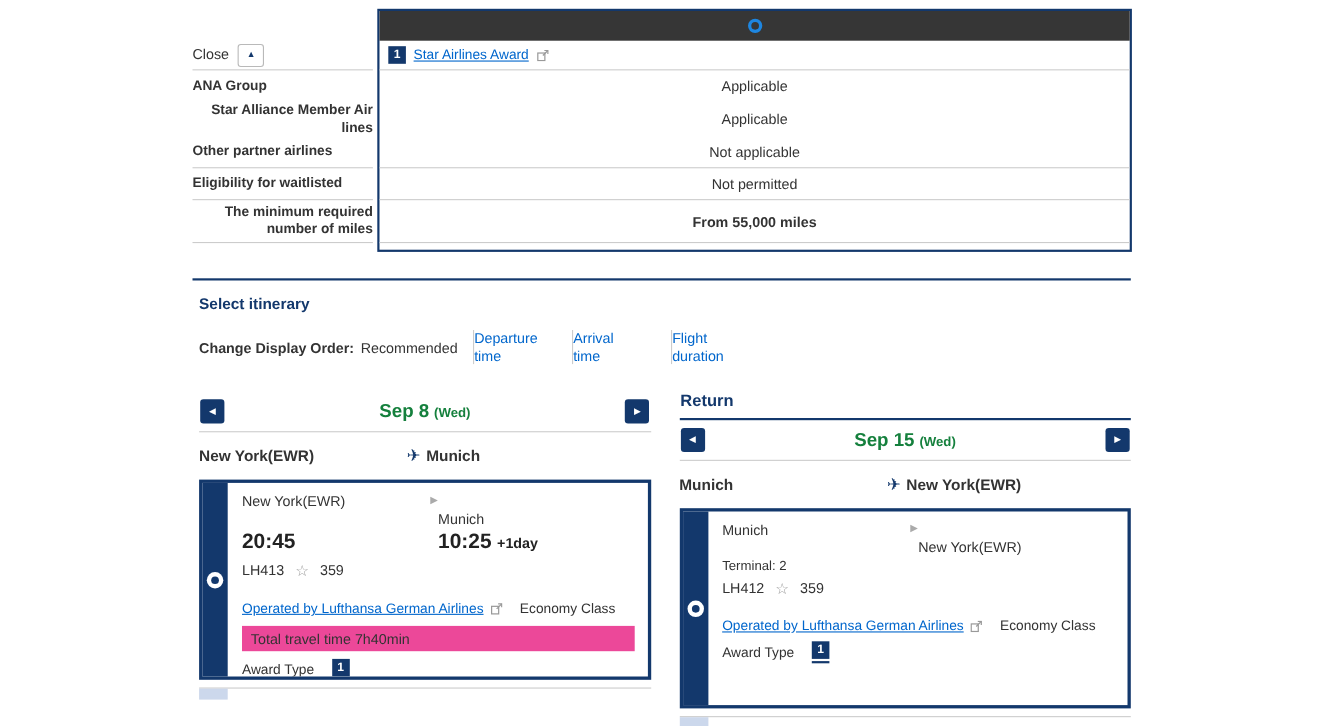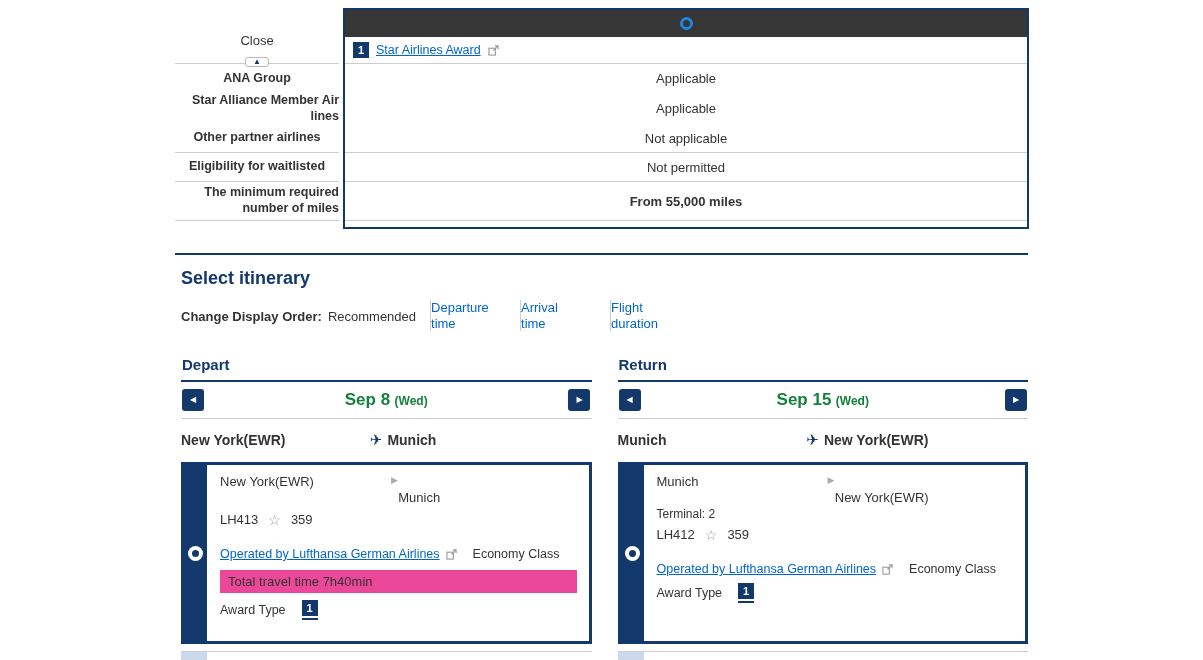--- a/index.html
+++ b/index.html
@@ -9,22 +9,22 @@
     background: #fff;
     font-family: "Liberation Sans", "DejaVu Sans", sans-serif;
     color:#333;
     overflow: hidden;
   }
   a { cursor: pointer; }
 
   
   .fare-table { position:absolute; left:175px; top:8px; display:flex; }
   .labels-col { width:164px; margin-right:4px; padding-top:2px; }
-  .lrow { display:flex; align-items:center; justify-content:center; text-align:right;
-          font-weight:bold; font-size:12.5px; color:#333; line-height:1.25;flex-direction:column; }
+  .lrow { display:flex; align-items:center; justify-content:flex-start; text-align:right;
+          font-weight:bold; font-size:12.5px; color:#333; line-height:1.25; }
   .lrow.bb, .vrow.bb { border-bottom:1px solid #ccc; }
   .h-header{height:27px;} .h-close{height:27px;} .h-r1{height:29px;} .h-r2{height:31px;}
   .h-r3{height:29px;} .h-r4{height:29px;} .h-r5{height:39px;} .vspacer{height:6px;}
   .close-row { gap:8px; }
   .close-text { font-weight:400; font-size:13px; }
   .close-btn { width:24px; height:21px; background:#fff; border:1px solid #b9b9b9; border-radius:3px;
                display:flex; align-items:center; justify-content:center; cursor:pointer; }
   .tri-up { color:#13386c; font-size:8px; line-height:1; }
 
   .values-col { width:686px; border:2px solid #13386c; background:#fff; }
@@ -33,21 +33,21 @@
   .vrow { display:flex; align-items:center; justify-content:center; font-size:13px; color:#333; }
   .vrow.award { justify-content:flex-start; padding-left:8px; gap:7px; }
   .badge-num { display:inline-block; width:16px; height:16px; line-height:16px; text-align:center;
                background:#13386c; color:#fff; font-size:11px; font-weight:bold; }
   .blue-link { color:#0066cc; text-decoration:underline; font-size:12.5px; }
   .vrow.valbold span { font-weight:bold; }
   .ext-icon { display:inline-flex; line-height:0; }
 
   
   .sec-rule { position:absolute; left:175px; top:253px; width:853px; height:2px; background:#13386c; }
-  .sec-title { position:absolute; left:181px; top:268px; font-size:18px; font-weight:bold; color:#13386c; }
+  .sec-title { position:absolute; left:181px; top:268px; font-size:14px; font-weight:bold; color:#13386c; }
 
   
   .order-row { position:absolute; left:181px; top:300px; display:flex; align-items:flex-start; font-size:13px; }
   .order-label { font-weight:bold; padding-top:9px; }
   .order-value { margin-left:6px; padding-top:9px; margin-right:14px; }
   .sort-link { display:inline-block; padding-left:0; margin-right:14px; border-left:1px solid #ccc;
                max-width:80px; width:76px; line-height:1.2; color:#0066cc; text-decoration:underline; }
   .sort-link span { display:inline-block; max-width:62px; }
 
   
@@ -164,21 +164,20 @@
   <span class="order-label">Change Display Order:</span>
   <span class="order-value">Recommended</span>
   <a class="sort-link"><span>Departure time</span></a>
   <a class="sort-link"><span>Arrival time</span></a>
   <a class="sort-link"><span>Flight duration</span></a>
 </div>
 
 <div class="cols">
 
   <section class="col">
-    <h3 class="col-heading">Depart</h3>
     <div class="datenav">
       <button class="nav-btn">
           <span class="nav-arrow">◀</span>
         </button>
       <div class="date-label">
         <span class="date-main">Sep 8</span>
         <span class="date-wd">(Wed)</span>
       </div>
       <button class="nav-btn">
           <span class="nav-arrow">▶</span>
@@ -197,20 +196,23 @@
         <span class="card-radio">
             <span class="dot"></span>
           </span>
       </div>
       <div class="cbody">
         <div class="seg-top">
           <span class="seg-from">New York(EWR)</span>
           <span class="seg-chev">▶</span>
         </div>
         <div class="seg-to">Munich</div>
+        <div class="seg-times">
+          <span class="t-dep">20:45</span><span class="t-arr">10:25</span><span class="t-note">+1day</span>
+        </div>
         <div class="fl-row">
           <span>LH413</span>
           <span class="star">☆</span>
           <span>359</span>
         </div>
         <div class="op-row">
           <a class="blue-link">Operated by Lufthansa German Airlines</a>
           <span class="ext-icon">
             <svg width="11" height="11" viewBox="0 0 12 12">
                 <rect x="1" y="3.5" width="7" height="7.5" fill="none" stroke="#999" stroke-width="1.2"></rect>

